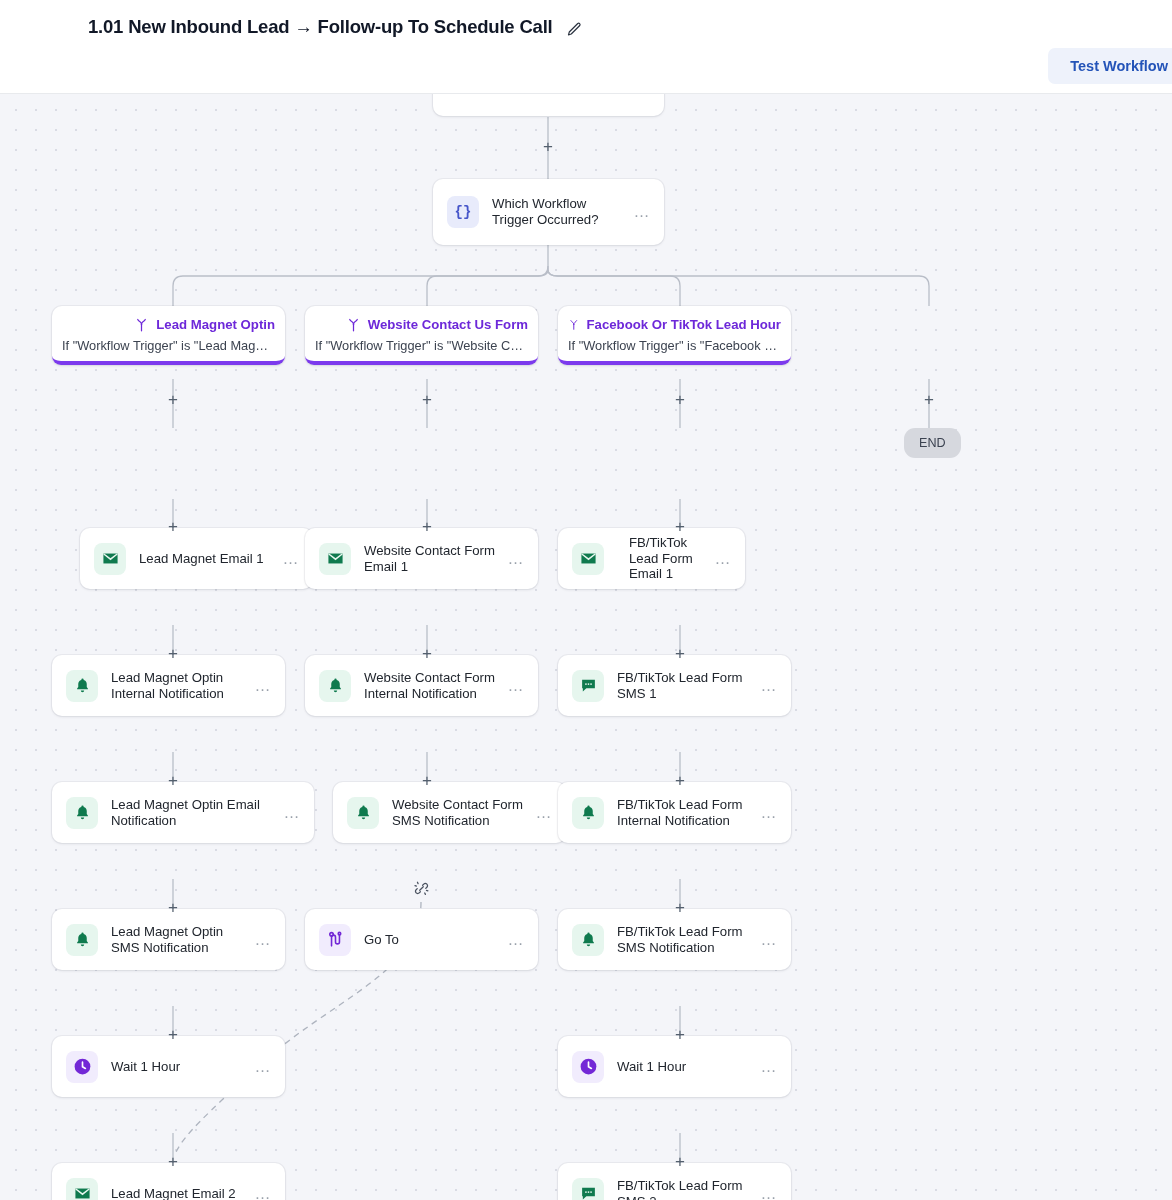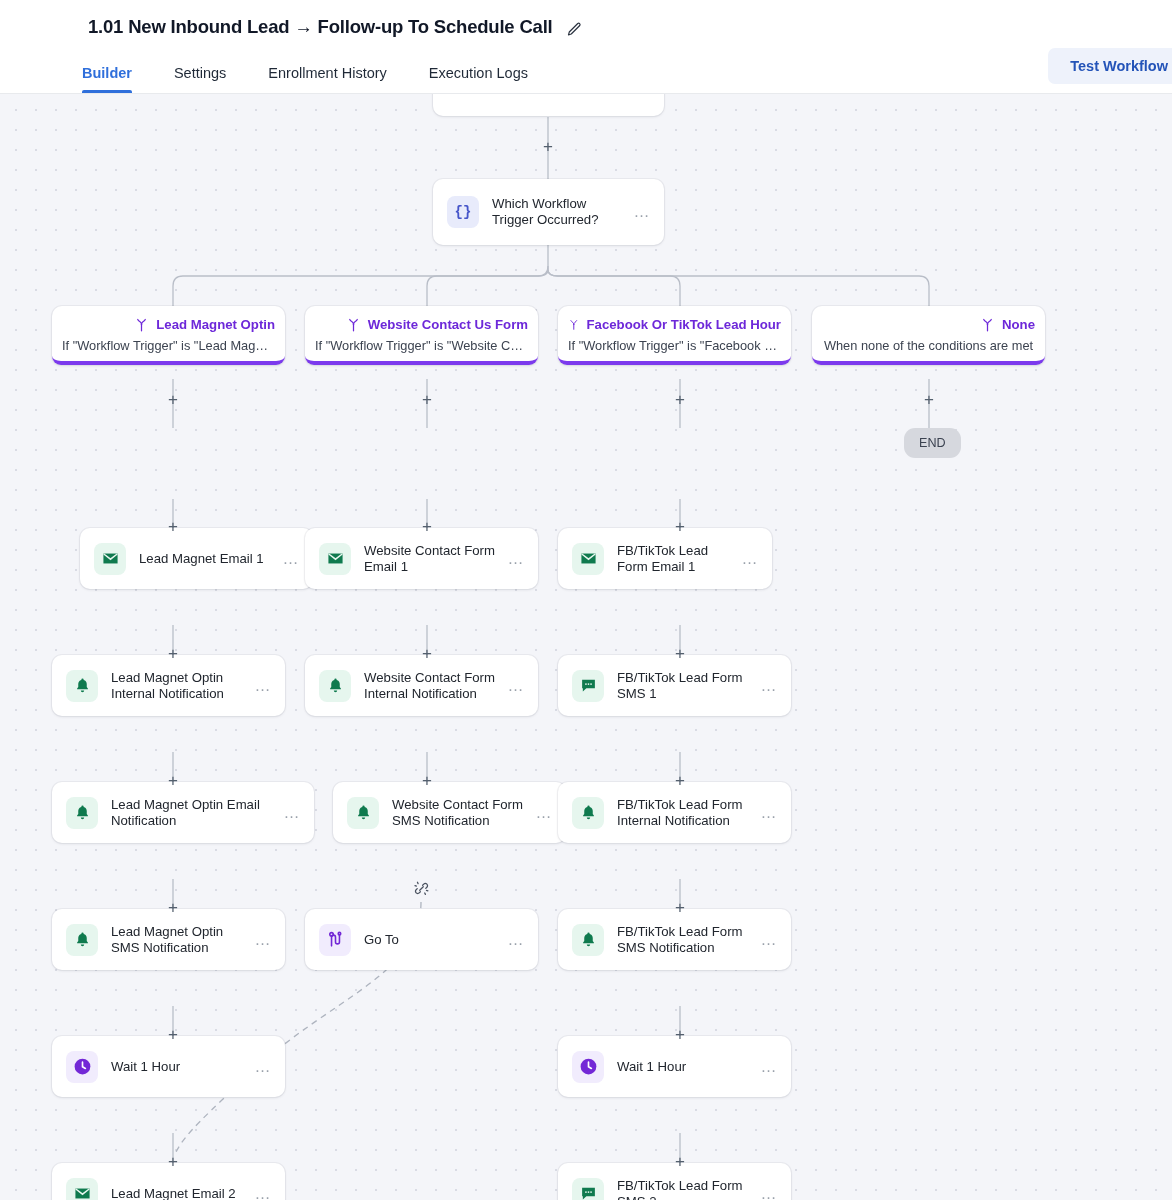--- a/index.html
+++ b/index.html
@@ -119,26 +119,20 @@
   <div class="titlebar">
     <div class="ttl">1.01 New Inbound Lead → Follow-up To Schedule Call</div>
     <span class="pencil-icon">
       <svg width="17" height="17" viewBox="0 0 24 24" fill="none" stroke="#2b3340" stroke-width="1.7" stroke-linecap="round" stroke-linejoin="round">
         <path d="M16.6 3.6a2 2 0 0 1 2.8 2.8L7.4 18.4 3.5 19.5l1.1-3.9z"></path>
       </svg>
     </span>
   </div>
 
   <div class="tabbar">
-    <div class="tabs">
-      <div class="tab active">Builder</div>
-      <div class="tab">Settings</div>
-      <div class="tab">Enrollment History</div>
-      <div class="tab">Execution Logs</div>
-    </div>
     <button class="test-btn">Test Workflow</button>
   </div>
 
   <div class="canvas">
 
     <svg class="svg-layer">
       <g stroke="#b9bec8" stroke-width="1.3" fill="none">
 
         <line x1="548" y1="23" x2="548" y2="85"></line>
 
@@ -221,31 +215,20 @@
         <svg width="15" height="15" viewBox="0 0 24 24" fill="none" stroke="#6d28d9" stroke-width="2" stroke-linecap="round">
           <path d="M12 22V12"></path>
             <path d="M12 12C12 7 8 8 6 4"></path>
             <path d="M12 12c0-5 4-4 6-8"></path>
         </svg>
         <span>Facebook Or TikTok Lead Hour</span>
       </div>
       <div class="bsub">If "Workflow Trigger" is "Facebook Le...</div>
     </div>
 
-    <div class="bnode" style="left:812px; top:212px; width:233px;">
-      <div class="bhead">
-        <svg width="15" height="15" viewBox="0 0 24 24" fill="none" stroke="#6d28d9" stroke-width="2" stroke-linecap="round">
-          <path d="M12 22V12"></path>
-            <path d="M12 12C12 7 8 8 6 4"></path>
-            <path d="M12 12c0-5 4-4 6-8"></path>
-        </svg>
-        <span>None</span>
-      </div>
-      <div class="bsub">When none of the conditions are met</div>
-    </div>
 
     <div class="node" style="left:52px; top:434px; width:233px; height:61px;margin-left:28px;">
       <div class="ic green">
         <svg width="17" height="17" viewBox="0 0 24 24" fill="#0f7a4e">
           <path d="M2 5h20v14H2z" fill="#0f7a4e"></path>
           <path d="M3 6l9 7 9-7" stroke="#e6f6ee" stroke-width="2.1" fill="none" stroke-linecap="round"></path>
         </svg>
       </div>
       <div class="lbl">Lead Magnet Email 1</div>
       <div class="dots">…</div>
@@ -353,21 +336,21 @@
 
     <div class="linkbadge" style="left:408px; top:781px;">
       <svg width="17" height="17" viewBox="0 0 24 24" fill="none" stroke="#4a5260" stroke-width="1.8" stroke-linecap="round">
         <path d="M9.5 14.5l5-5"></path>
         <path d="M13.6 7.4l1.6-1.6a3.1 3.1 0 0 1 4.4 4.4l-1.6 1.6"></path>
         <path d="M10.4 16.6l-1.6 1.6a3.1 3.1 0 0 1-4.4-4.4l1.6-1.6"></path>
         <path d="M19 14.8l2 .6M16.6 18.4l.9 1.9M4.8 8.6l-2-.7M7.2 5.2l-.9-2"></path>
       </svg>
     </div>
 
-    <div class="node" style="left:558px; top:434px; width:214px; height:61px;">
+    <div class="node" style="left:558px; top:434px; width:187px; height:61px;gap:12px;">
       <div class="ic green">
         <svg width="17" height="17" viewBox="0 0 24 24" fill="#0f7a4e">
           <path d="M2 5h20v14H2z" fill="#0f7a4e"></path>
           <path d="M3 6l9 7 9-7" stroke="#e6f6ee" stroke-width="2.1" fill="none" stroke-linecap="round"></path>
         </svg>
       </div>
       <div class="lbl">FB/TikTok Lead Form Email 1</div>
       <div class="dots">…</div>
     </div>
 

